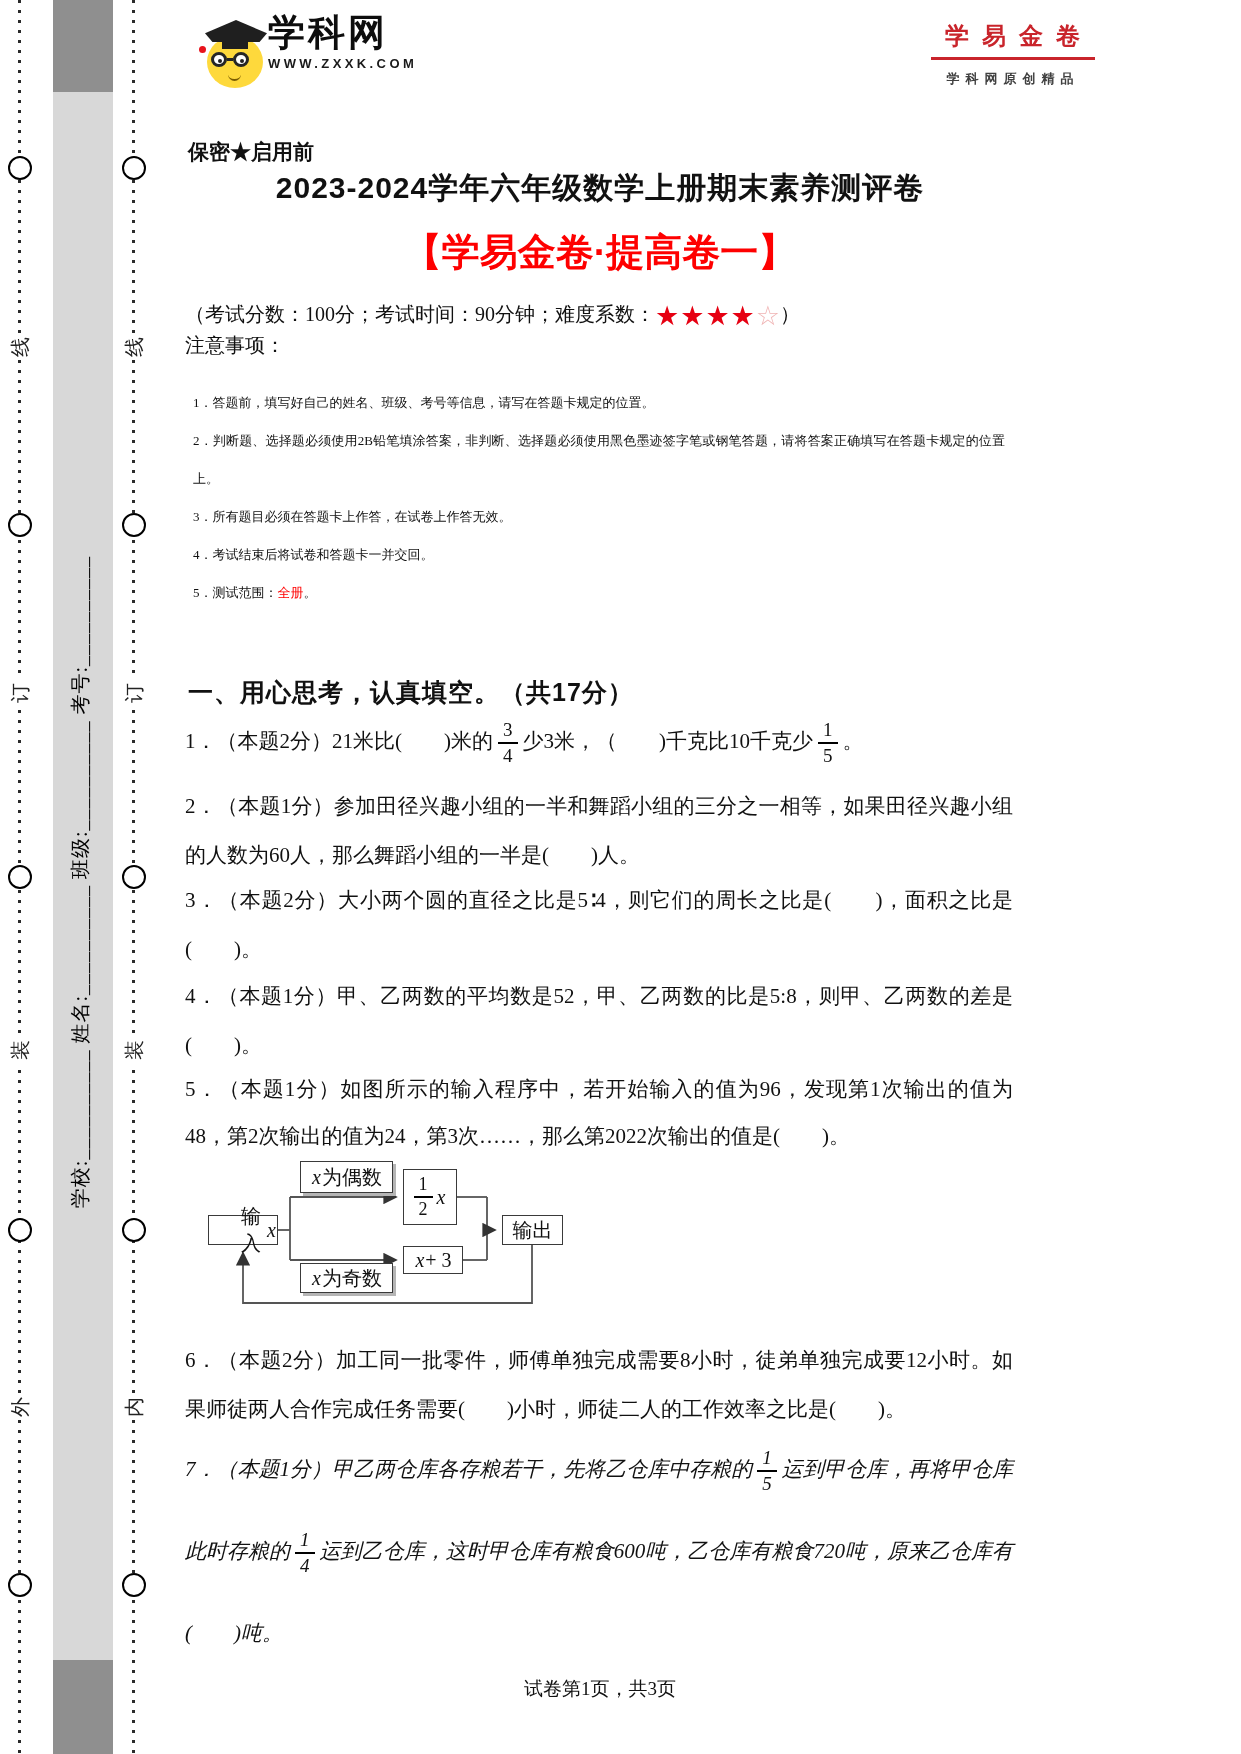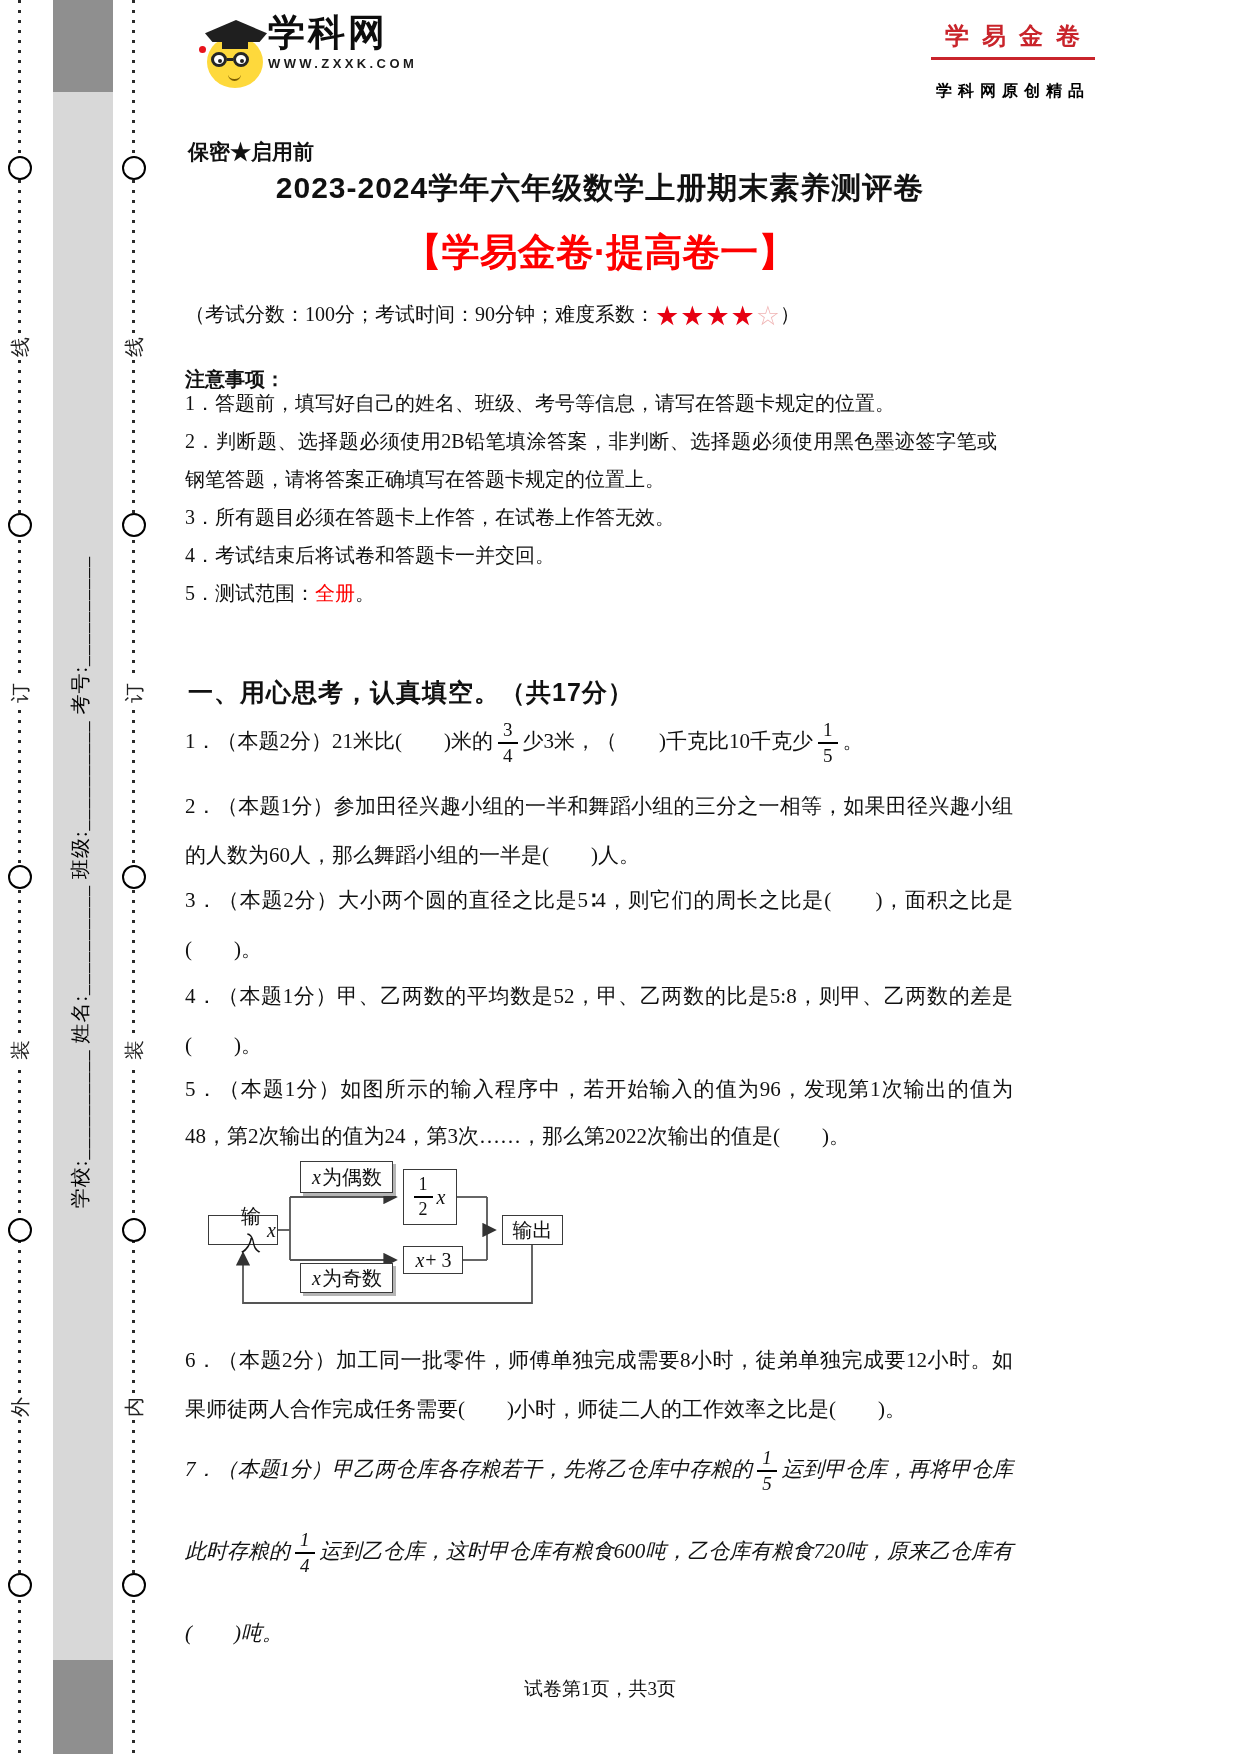--- a/index.html
+++ b/index.html
@@ -54,36 +54,36 @@
          border-bottom:2.5px solid #7a5c00;border-radius:0 0 12px 12px;}
   .logo-text{margin-left:5px;font-family:"Liberation Sans", sans-serif;}
   .logo-name{font-size:37px;font-weight:700;letter-spacing:3px;color:#0d0d0d;line-height:1.15;}
   .logo-url{font-size:13px;font-weight:700;letter-spacing:3.4px;color:#1a1a1a;margin-top:1px;}
 
   
   .badge{position:absolute;right:-128px;top:20px;width:260px;text-align:center;
          font-family:"Liberation Sans", sans-serif;}
   .badge-title{display:inline-block;font-size:24px;font-weight:700;letter-spacing:13px;
                color:var(--badge);padding:0 2px 5px 14px;border-bottom:3px solid var(--badge);}
-  .badge-sub{margin-top:21px;font-size:16px;font-weight:700;letter-spacing:6px;color:#000000;}
+  .badge-sub{margin-top:10px;font-size:13px;font-weight:700;letter-spacing:6px;color:#404040;}
 
   .security{position:absolute;left:3px;top:138px;font-family:"Liberation Sans", sans-serif;
             font-weight:700;font-size:21px;}
   .paper-title{position:absolute;left:0;top:168px;width:100%;text-align:center;
                font-family:"Liberation Sans", sans-serif;font-weight:700;font-size:30px;
                letter-spacing:1px;}
   .paper-subtitle{position:absolute;left:0;top:227px;width:100%;text-align:center;
                   font-family:"Liberation Sans", sans-serif;font-weight:700;font-size:38px;
                   color:var(--accent);}
   .meta{position:absolute;left:0;top:300px;width:100%;text-align:left;font-size:20px;}
   .stars-red{color:var(--star);font-size:27px;vertical-align:-4px;letter-spacing:1px;}
   .star-empty{color:var(--star-empty);font-size:27px;vertical-align:-4px;}
 
-  .notes-title{position:absolute;left:0;top:366px;font-size:20px;font-weight:bold;}
-  .notes{position:absolute;left:0;top:384px;width:812px;font-size:20px;line-height:38px;
+  .notes-title{position:absolute;left:0;top:332px;font-size:20px;}
+  .notes{position:absolute;left:8px;top:384px;width:812px;font-size:13px;line-height:38px;
          text-align:justify;}
   .red{color:var(--accent);}
 
   .section-title{position:absolute;left:3px;top:676px;font-family:"Liberation Sans", sans-serif;
                  font-weight:700;font-size:25px;letter-spacing:1px;}
 
   .q{position:absolute;left:0;width:828px;font-size:21px;text-align:justify;}
   .q1{top:702px;line-height:78px;}
   .q2{top:782px;line-height:49px;}
   .q3{top:876px;line-height:49px;}

